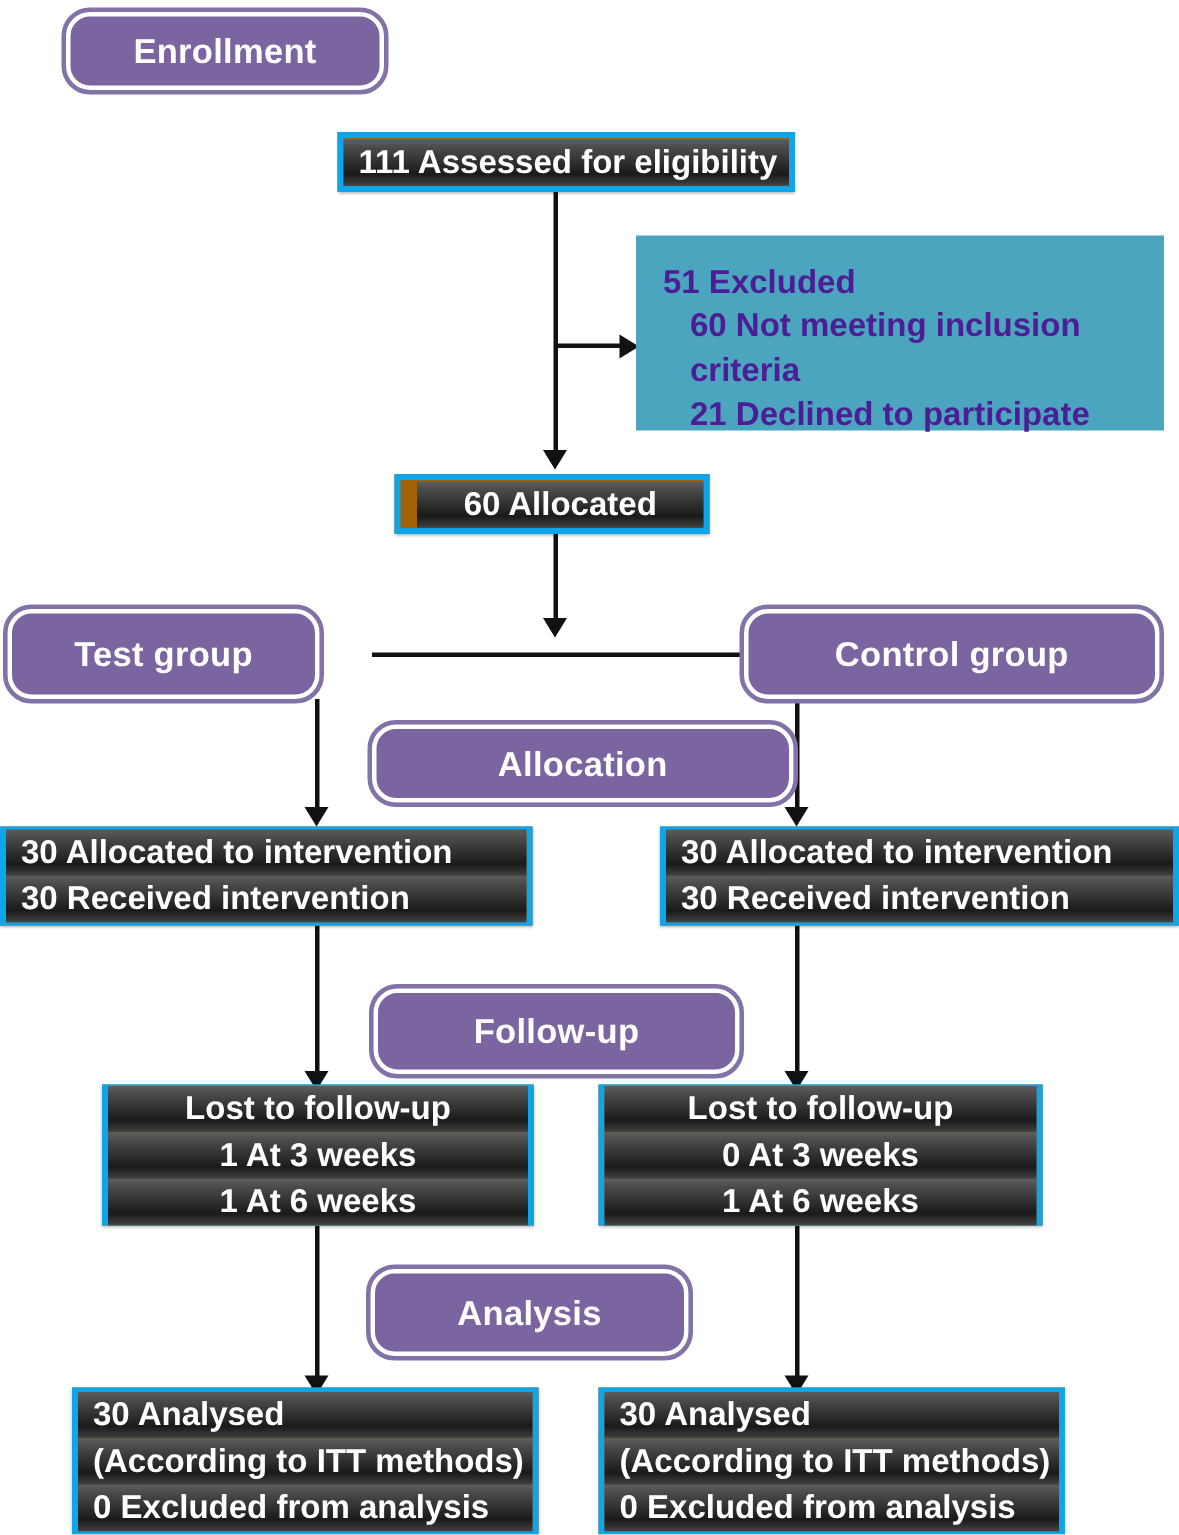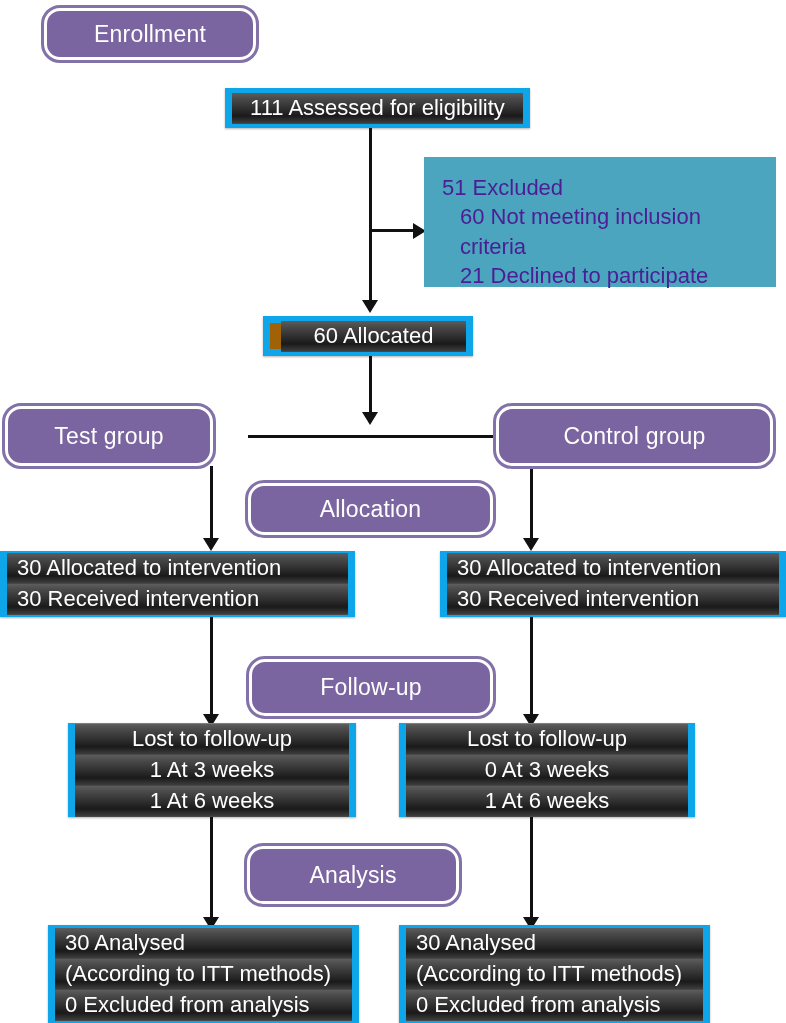--- a/index.html
+++ b/index.html
@@ -11,20 +11,21 @@
   body {
     font-family: "Liberation Sans", sans-serif;
     -webkit-font-smoothing: antialiased;
   }
   #diagram {
     position: relative;
     width: 786px;
     height: 1023px;
     background: #ffffff;
     overflow: hidden;
+    font-weight: bold;
   }
 
   
   .stage {
     position: absolute;
     box-sizing: border-box;
     background: #7b65a0;
     border: 3px solid #ffffff;
     outline: 3px solid #8272a8;
     border-radius: 16px;
@@ -35,21 +36,21 @@
     font-size: 23px;
     letter-spacing: 0.2px;
     box-shadow: 0 1px 2px rgba(0,0,0,0.25);
     z-index: 5;
   }
 
   
   .darkbox {
     position: absolute;
     box-sizing: border-box;
-    border: 7px solid #0ea5e9;
+    border: 4px solid #0ea5e9;
     color: #ffffff;
     z-index: 4;
     display: flex;
     flex-direction: column;
     justify-content: center;
     background: #a16207;
     box-shadow: 0 1px 2px rgba(0,0,0,0.3);
   }
   .darkbox .ln {
     display: block;
@@ -142,21 +143,21 @@
   <div class="hline" style="left:248px; top:435px; width:256px; height:3px;"></div>
 
   <div class="stage" style="left:5px; top:406px; width:208px; height:60px;">
     <span>Test group</span>
   </div>
 
   <div class="stage" style="left:496px; top:406px; width:277px; height:60px;">
     <span>Control group</span>
   </div>
 
-  <div class="stage" style="left:248px; top:483px; width:245px; height:52px;">
+  <div class="stage" style="left:248px; top:483px; width:281px; height:52px;">
     <span>Allocation</span>
   </div>
 
   <div class="vline" style="left:210px; top:466px; width:3px; height:76px;"></div>
   <div class="arrowdown" style="left:203px; top:538px;"></div>
 
   <div class="vline" style="left:530px; top:466px; width:3px; height:76px;"></div>
   <div class="arrowdown" style="left:523px; top:538px;"></div>
 
   <div class="darkbox" style="left:0px; top:551px; width:355px; height:66px;">

